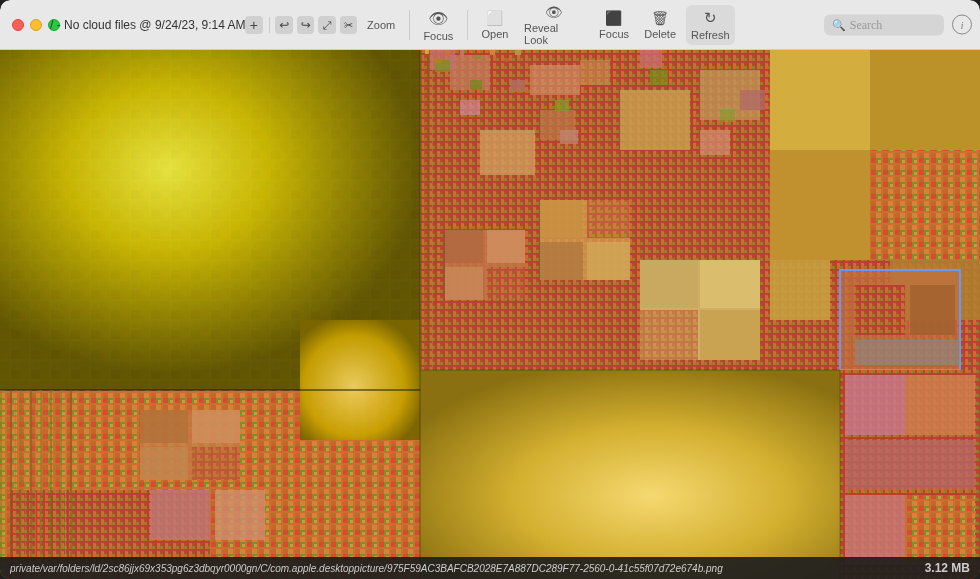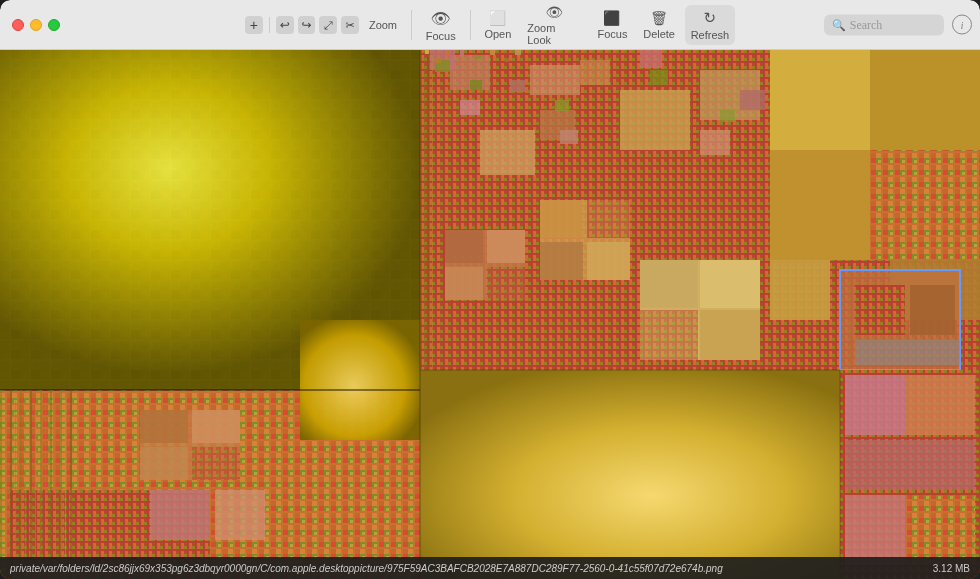--- a/index.html
+++ b/index.html
@@ -145,23 +145,24 @@
       font-size: 10px;
       color: #ccc;
       overflow: hidden;
       text-overflow: ellipsis;
       white-space: nowrap;
       max-width: 85%;
       font-style: italic;
     }
 
     .statusbar-size {
-      font-size: 10px;
+      font-size: 12px;
       color: #ccc;
       white-space: nowrap;
+      font-weight: bold;
     }
 
     
     .fractal-bg {
       width: 100%;
       height: 100%;
       position: absolute;
       top: 0; left: 0;
     }
 
@@ -197,20 +198,21 @@
 </head>
 <body>
 
 <div class="titlebar">
   <div class="traffic-lights">
     <div class="traffic-light close"></div>
     <div class="traffic-light minimize"></div>
     <div class="traffic-light maximize"></div>
   </div>
 
+  <div class="window-title">/ - No cloud files @ 9/24/23, 9:14 AM</div>
 
   <div class="toolbar-center">
 
     <div class="zoom-btn">+</div>
     <div style="width:1px;height:16px;background:#ccc;margin:0 2px;"></div>
     <div class="zoom-btn" style="font-size:12px;">↩</div>
     <div class="zoom-btn" style="font-size:12px;">↪</div>
     <div class="zoom-btn" style="font-size:11px;">⤢</div>
     <div class="zoom-btn" style="font-size:11px;">✂</div>
 
@@ -227,21 +229,21 @@
 
     <div style="width:1px;height:30px;background:#ccc;margin:0 4px;"></div>
 
     <div class="toolbar-btn">
       <span class="icon-symbol" style="font-size:14px;">⬜</span>
       <span class="btn-label">Open</span>
     </div>
 
     <div class="toolbar-btn">
       <span class="icon-symbol" style="font-size:14px;">👁</span>
-      <span class="btn-label">Zoom Look</span>
+      <span class="btn-label">Reveal Look</span>
     </div>
 
     <div class="toolbar-btn">
       <span class="icon-symbol" style="font-size:14px;">⬛</span>
       <span class="btn-label">Focus</span>
     </div>
 
     <div class="toolbar-btn">
       <span class="icon-symbol" style="font-size:14px;">🗑</span>
       <span class="btn-label">Delete</span>

